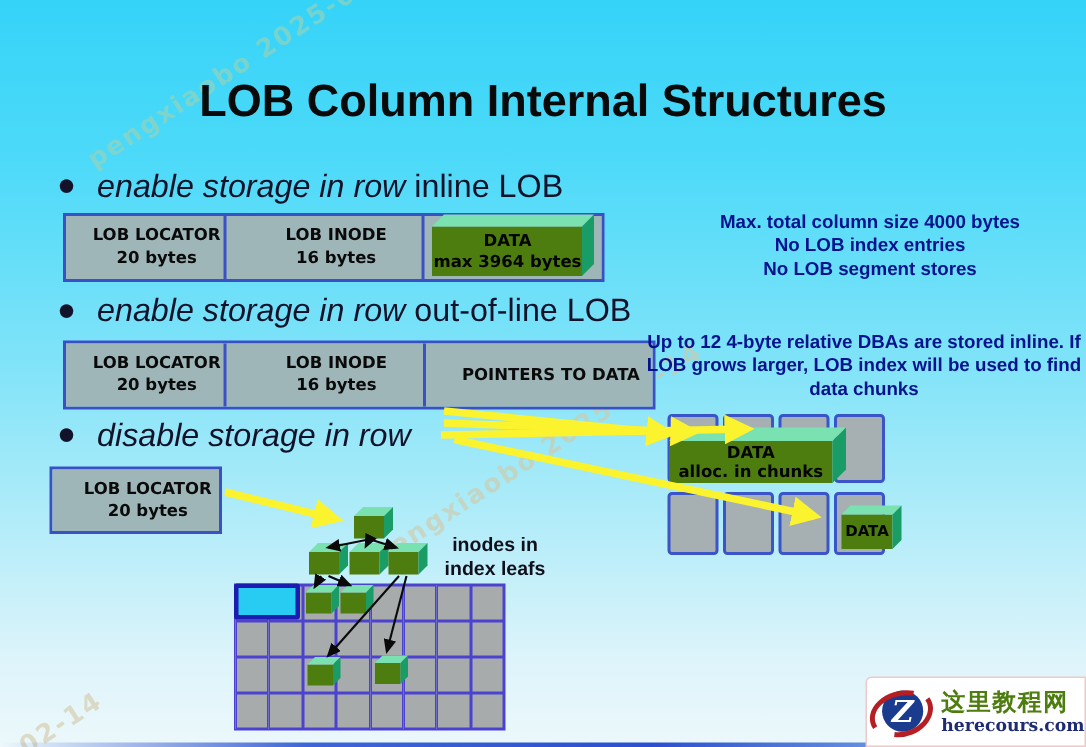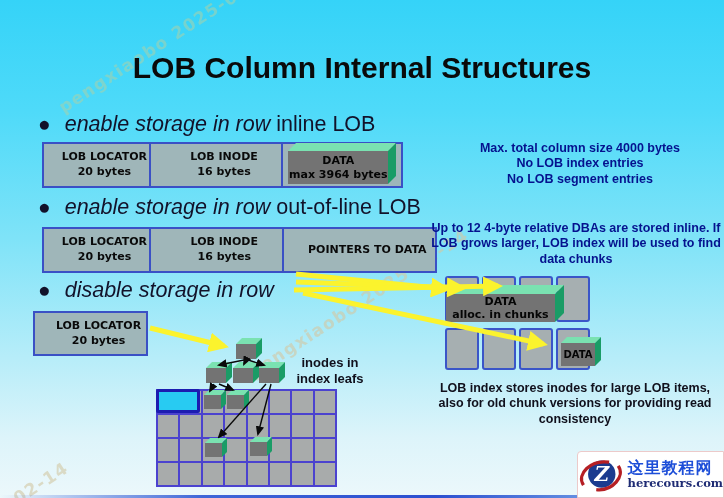--- a/index.html
+++ b/index.html
@@ -12,21 +12,21 @@
   .title{position:absolute;left:0;top:51px;width:100%;text-align:center;font-size:30px;font-weight:700;
     color:#0a0a0a;letter-spacing:0px;z-index:2;}
   .bullet{position:absolute;left:38px;display:flex;align-items:flex-start;color:#12122a;font-size:21.5px;z-index:2;}
   .bullet .dot{font-size:21px;margin:0 14px 0 0;line-height:1.1;}
   .bullet .it{font-style:italic;}
   .memrow{position:absolute;display:flex;border:2px solid #3a50c5;box-sizing:border-box;z-index:2;}
   .mcell{background:#9fb6b9;border-left:2px solid #3a50c5;box-sizing:border-box;display:flex;flex-direction:column;
     align-items:center;justify-content:center;text-align:center;font-family:"DejaVu Sans",sans-serif;
     font-weight:700;font-size:11px;line-height:1.35;color:#0a0a0a;position:relative;padding-left:16px;}
   .mcell:first-child{border-left:none;}
-  .b3d{position:absolute;background:#737373;z-index:3;}
+  .b3d{position:absolute;background:#4d7c0f;z-index:3;}
   .b3d::before{content:"";position:absolute;left:0;bottom:100%;width:100%;height:var(--b);
     background:#7ae2b1;transform:skewX(-45deg);transform-origin:bottom;}
   .b3d::after{content:"";position:absolute;left:100%;top:0;height:100%;width:var(--b);
     background:#1a9c66;transform:skewY(-45deg);transform-origin:left;}
   .b3d .lbl{position:absolute;inset:0;display:flex;flex-direction:column;align-items:center;justify-content:center;
     font-family:"DejaVu Sans",sans-serif;font-weight:700;font-size:11px;line-height:1.2;color:#050505;text-align:center;z-index:1;}
   .note{position:absolute;font-family:Liberation Sans, sans-serif;font-weight:700;font-size:12.5px;line-height:1.22;
     color:#05128e;text-align:center;z-index:2;}
   .note.dark{color:#10101c;}
   .grid8{position:absolute;left:156px;top:389px;width:181px;height:98px;display:grid;
@@ -34,21 +34,21 @@
   .grid8 .gcell{border:1px solid #4b42cf;background:#a8abab;}
   .hl2{position:absolute;left:-1px;top:-1px;width:44px;height:24px;background:#28cbf2;border:3px solid #1c1cb0;
     border-radius:2px;box-sizing:border-box;z-index:3;}
   .rrow{position:absolute;display:flex;gap:3px;z-index:2;}
   .rrow .gcell{width:34px;background:#a6afb1;border:2px solid #3a55c8;border-radius:3px;box-sizing:border-box;}
   .rrow.r1 .gcell{height:46px;} .rrow.r2 .gcell{height:42px;}
   .arrows{position:absolute;inset:0;z-index:4;pointer-events:none;}
   .logo{position:absolute;right:0;bottom:0;width:147px;height:47px;background:#ffffff;border:1px solid #eccaca;
     border-radius:4px 0 0 0;display:flex;align-items:center;z-index:6;box-sizing:border-box;}
   .logo .txt{display:flex;flex-direction:column;line-height:1.1;margin-left:2px;}
-  .logo .zh{font-size:16px;font-weight:700;color:#1d4ed8;letter-spacing:1px;font-family:"DejaVu Sans",sans-serif;}
+  .logo .zh{font-size:16px;font-weight:700;color:#4d7c0f;letter-spacing:1px;font-family:"DejaVu Sans",sans-serif;}
   .logo .en{font-size:11.5px;font-weight:700;color:#1f2c74;font-family:"DejaVu Serif",serif;}
   .bstrip{position:absolute;left:0;right:0;bottom:0;height:3px;z-index:5;
     background:linear-gradient(90deg,rgba(62,102,216,0) 0%,#3e66d8 28%,#2b4fd0 60%,#9ccdf2 100%);}
 </style>
 </head>
 <body>
 
 <div class="slide">
 
   <div class="wm green" style="left:55px;top:100px;">pengxiaobo 2025-02-14</div>
@@ -77,21 +77,21 @@
           <span>DATA</span>
           <span>max 3964 bytes</span>
         </div>
       </div>
     </div>
   </div>
 
   <div class="note" style="left:440px;top:141px;width:280px;">
     <div>Max. total column size 4000 bytes</div>
     <div>No LOB index entries</div>
-    <div>No LOB segment entries</div>
+    <div>No LOB segment stores</div>
   </div>
 
   <div class="bullet" style="top:195px;">
     <span class="dot">●</span>
     <span><span class="it">enable storage in row</span><span> out-of-line LOB</span></span>
   </div>
 
   <div class="memrow" style="left:42px;top:227px;width:395px;height:46px;">
     <div class="mcell" style="width:106px;">
       <span>LOB LOCATOR</span>
@@ -190,21 +190,20 @@
       <span>alloc. in chunks</span>
     </div>
   </div>
 
   <div class="b3d" style="--b:6px;left:561px;top:343px;width:34px;height:23px;">
     <div class="lbl" style="font-size:10px;">
       <span>DATA</span>
     </div>
   </div>
 
-  <div class="note dark" style="left:426px;top:381px;width:298px;">LOB index stores inodes for large LOB items, also for old chunk versions for providing read consistency</div>
 
   <svg class="arrows" width="724" height="498" viewBox="0 0 724 498">
     <defs>
       <marker id="yh" markerWidth="4" markerHeight="4" refX="3" refY="2" orient="auto">
         <path d="M0,0 L4,2 L0,4 z" fill="#fbf32d"></path>
       </marker>
       <marker id="bh" markerWidth="7" markerHeight="6" refX="5.5" refY="3" orient="auto">
         <path d="M0,0 L7,3 L0,6 z" fill="#0a0a0a"></path>
       </marker>
     </defs>

